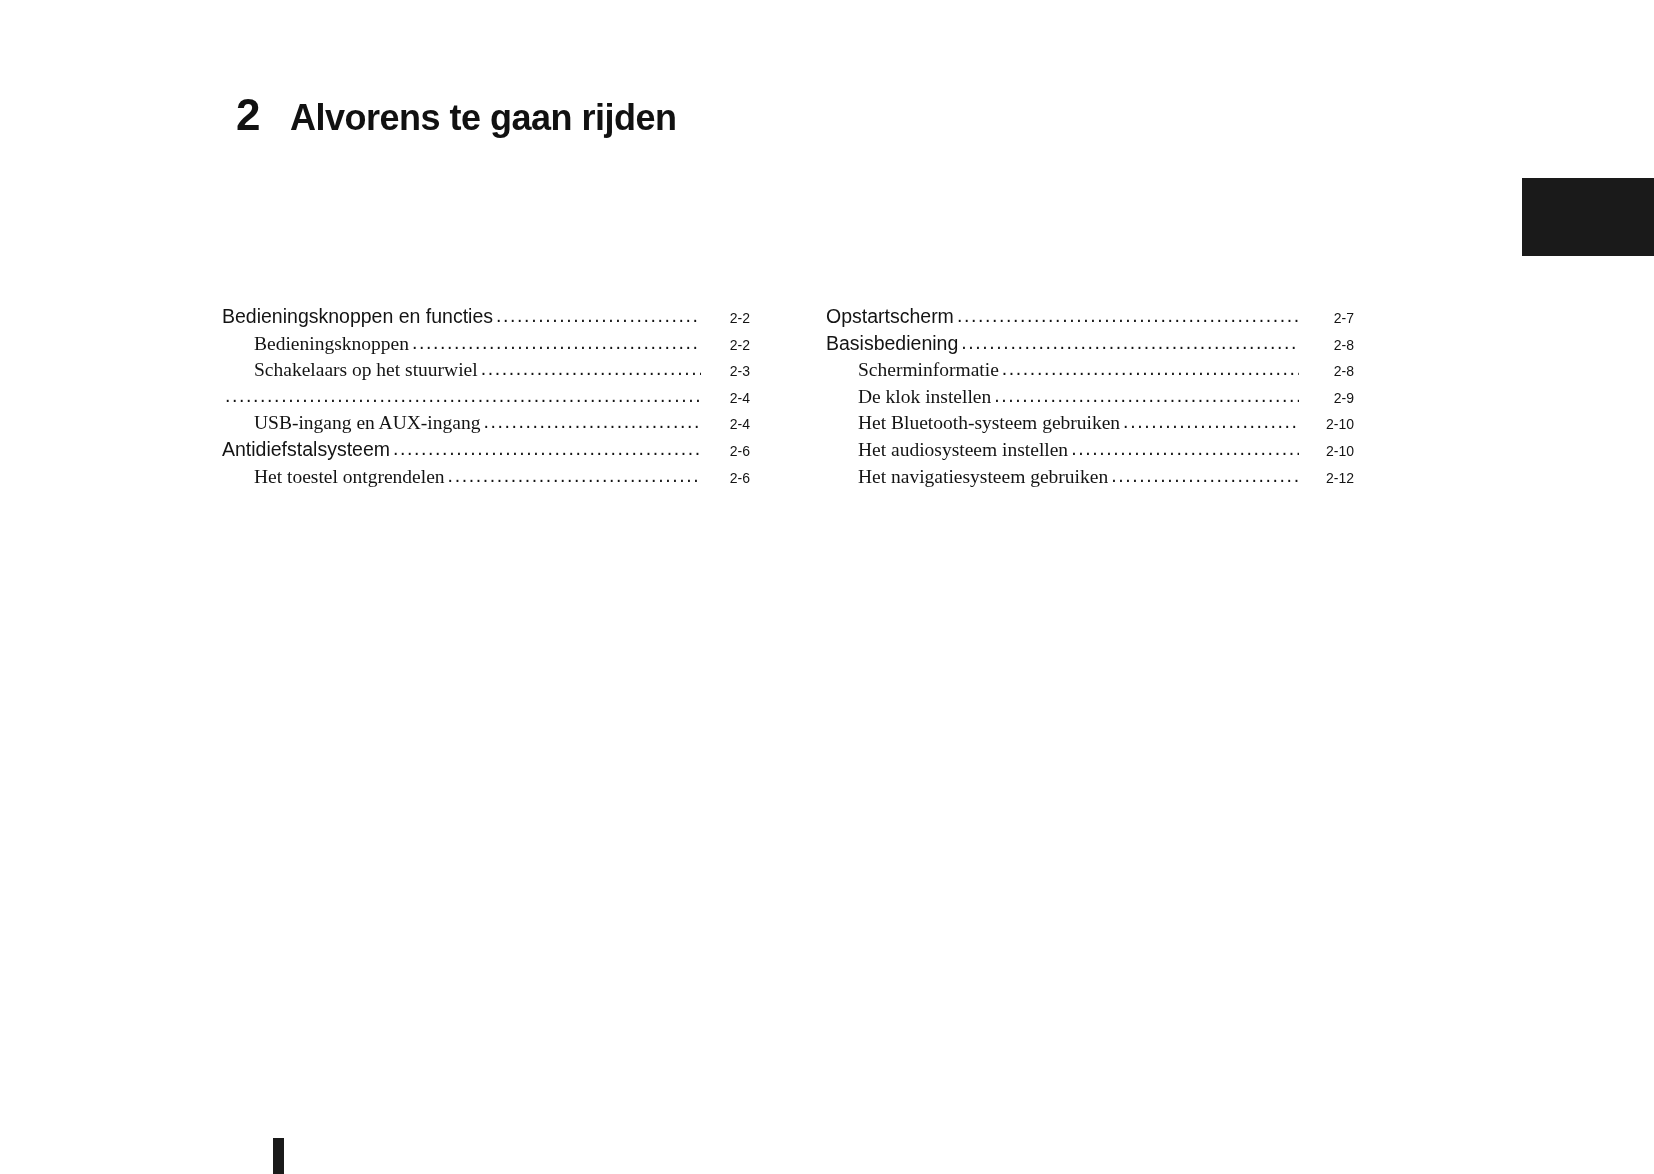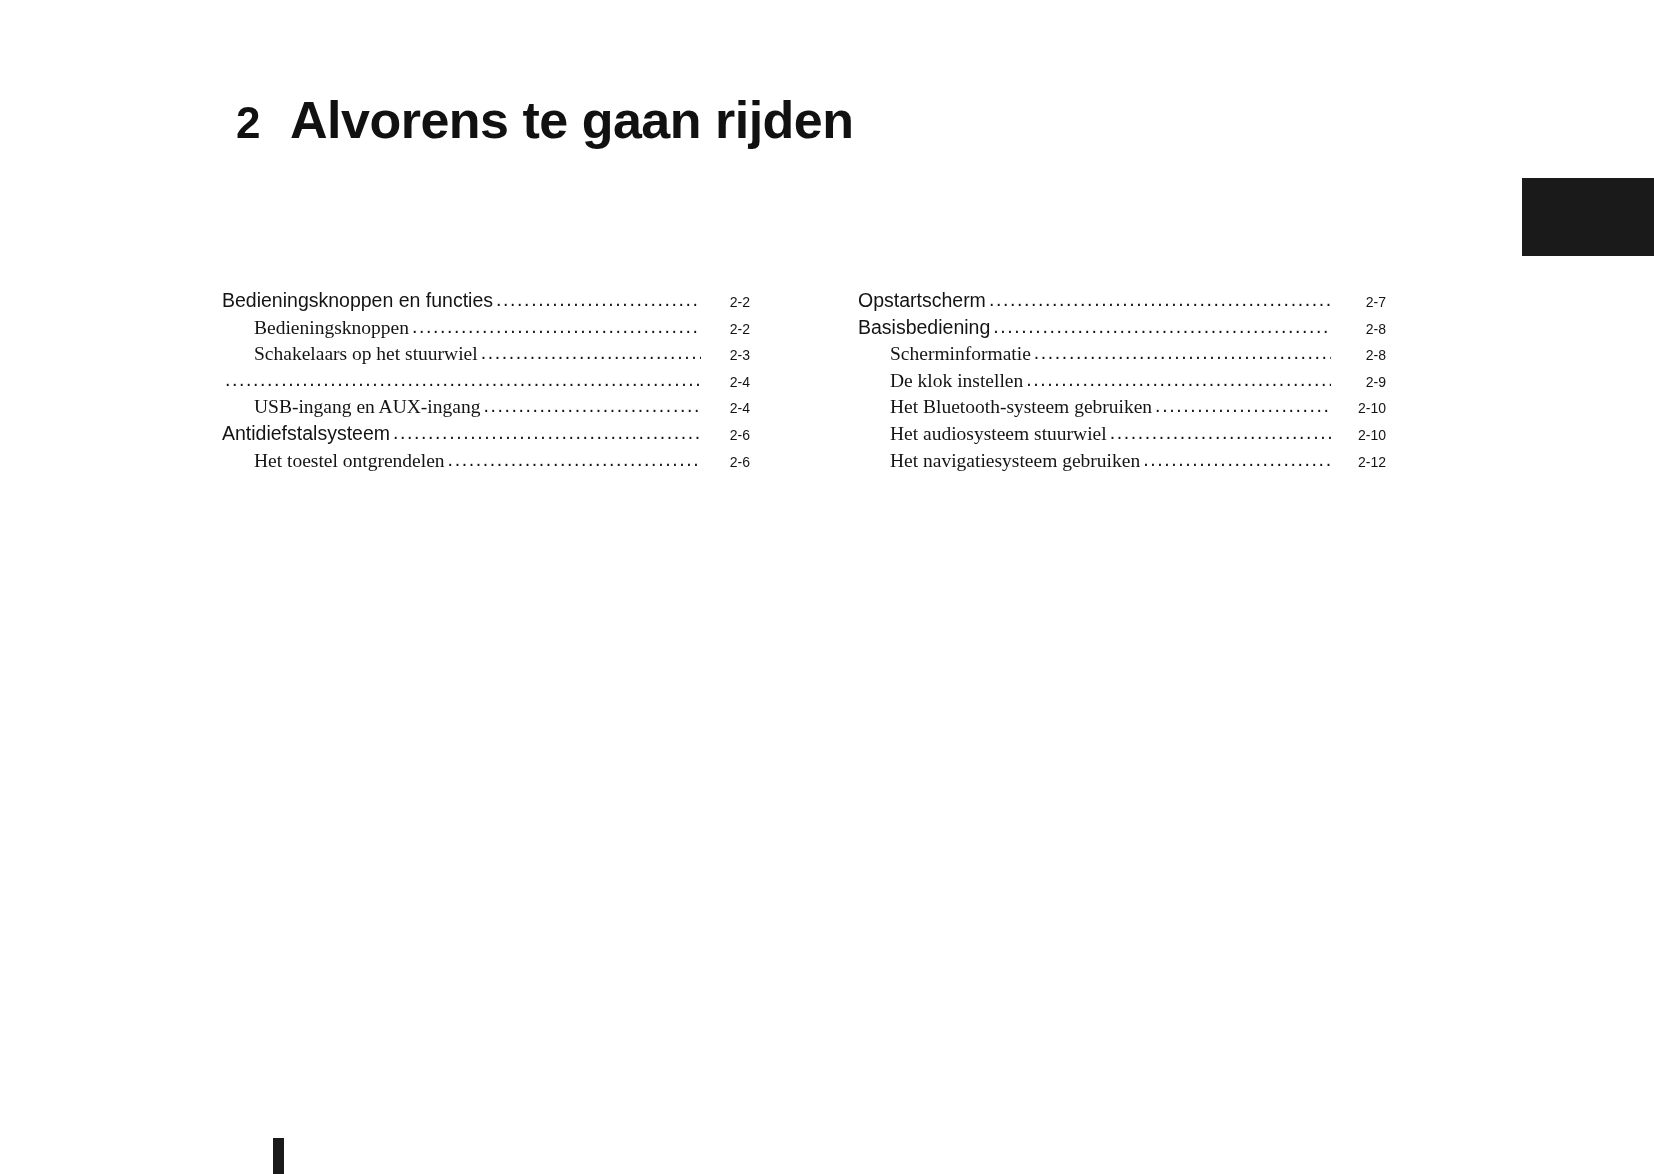--- a/index.html
+++ b/index.html
@@ -31,21 +31,21 @@
     gap: 30px;
     white-space: nowrap;
   }
   .chapter-number {
     font-size: 44px;
     font-weight: bold;
     letter-spacing: -0.5px;
     color: #111;
   }
   .chapter-title {
-    font-size: 52px;
+    font-size: 36px;
     font-weight: bold;
     letter-spacing: -0.5px;
     color: #111;
   }
 
   
   .edge-tab {
     position: absolute;
     right: 0;
     top: 178px;
@@ -61,24 +61,24 @@
     bottom: 0px;
     width: 11px;
     height: 36px;
     background: #1a1a1a;
   }
 
   
   .toc {
     position: absolute;
     left: 222px;
-    top: 288px;
+    top: 304px;
     width: 1200px;
     display: flex;
-    gap: 108px;
+    gap: 76px;
   }
   .toc-col {
     width: 528px;
   }
 
   .toc-row {
     display: flex;
     align-items: baseline;
     font-size: 19.5px;
     line-height: 24.6px;
@@ -182,21 +182,21 @@
           <span class="toc-label">De klok instellen</span>
           <span class="toc-dots">..........................................................................................</span>
           <span class="toc-page">2-9</span>
         </div>
         <div class="toc-row level-2">
           <span class="toc-label">Het Bluetooth-systeem gebruiken</span>
           <span class="toc-dots">..........................................................................................</span>
           <span class="toc-page">2-10</span>
         </div>
         <div class="toc-row level-2">
-          <span class="toc-label">Het audiosysteem stuurwiel</span>
+          <span class="toc-label">Het audiosysteem instellen</span>
           <span class="toc-dots">..........................................................................................</span>
           <span class="toc-page">2-10</span>
         </div>
         <div class="toc-row level-2">
           <span class="toc-label">Het navigatiesysteem gebruiken</span>
           <span class="toc-dots">..........................................................................................</span>
           <span class="toc-page">2-12</span>
         </div>
       </div>
   </div>

